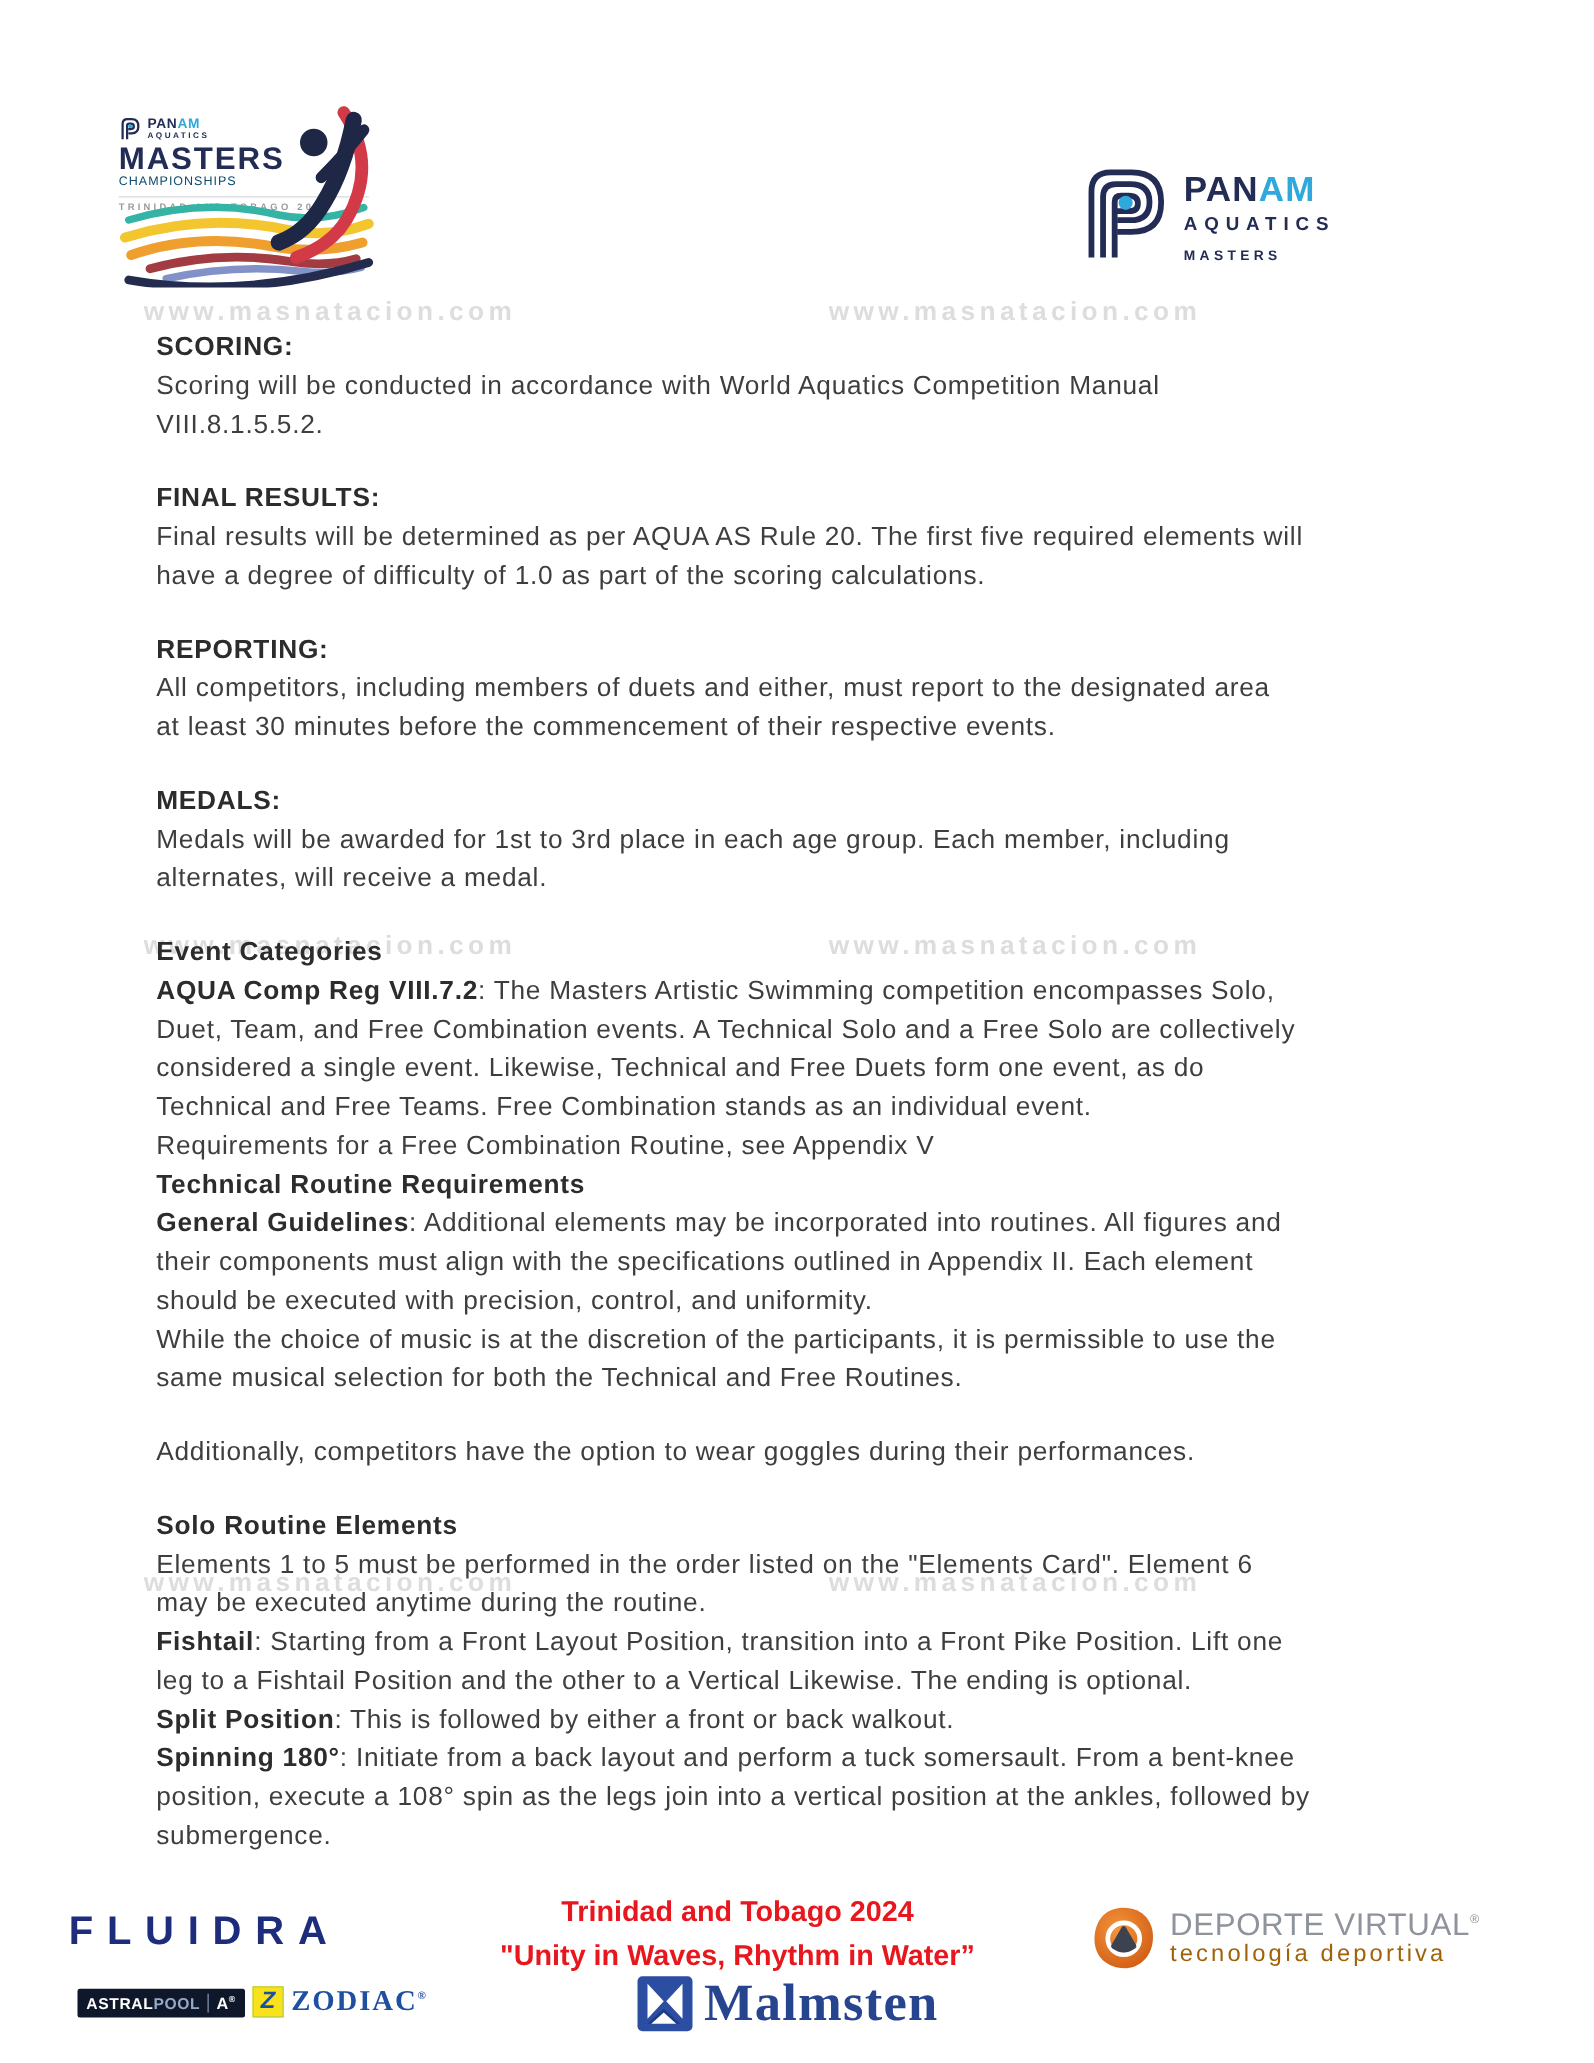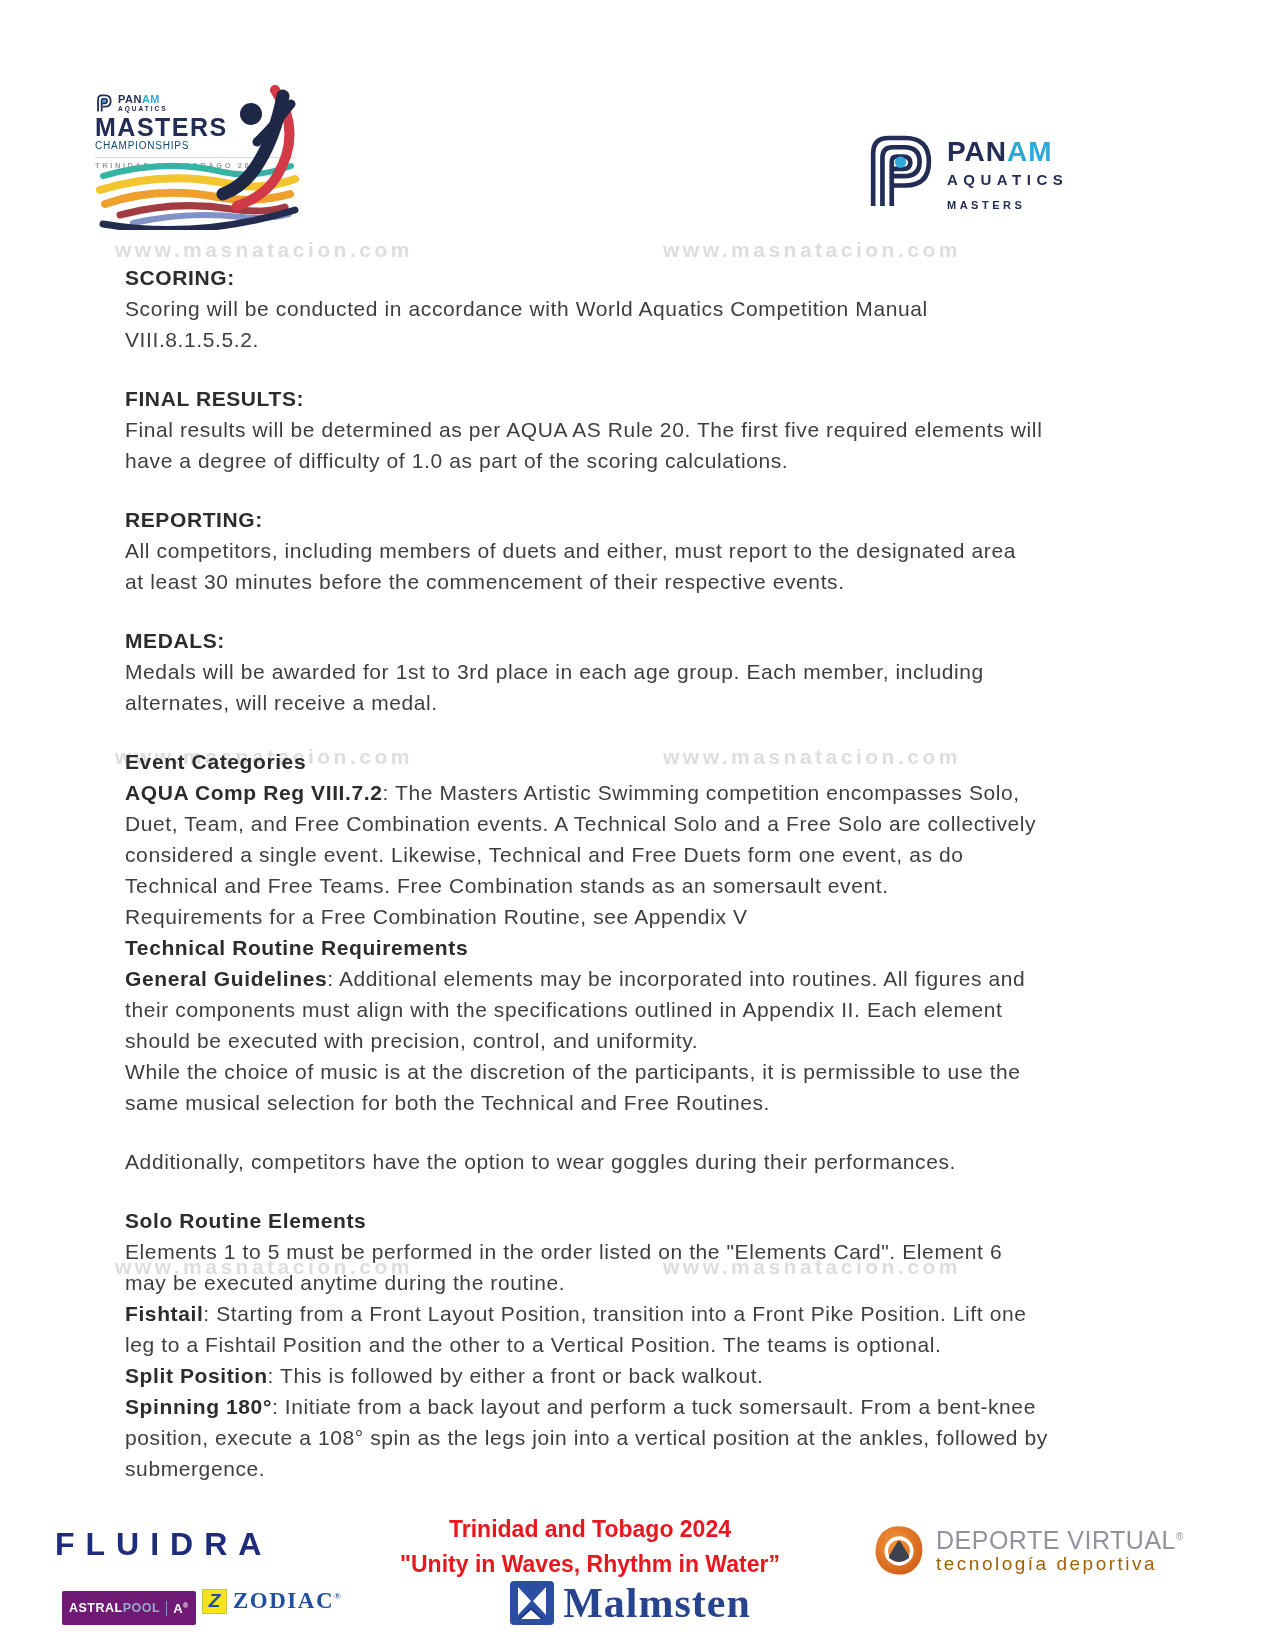--- a/index.html
+++ b/index.html
@@ -38,22 +38,22 @@
   .doc{position:absolute;left:125px;top:262px;width:1045px;color:#3e3e3e;
        font-size:21px;letter-spacing:.6px;z-index:2;}
   .doc-line{height:31px;line-height:31px;white-space:nowrap;}
   .doc-heading{font-weight:700;color:#2c2c2c;}
   .doc-bold{font-weight:700;color:#2c2c2c;}
   .doc-gap{height:28px;}
 
   
   .fluidra{position:absolute;left:55px;top:1528px;font-size:32px;font-weight:800;
            color:#1d2d7c;letter-spacing:11px;z-index:2;line-height:1;}
-  .astral-badge{position:absolute;left:62px;top:1591px;background:#701a75;color:#fff;
-           display:flex;align-items:center;height:34px;padding:0 7px;font-size:12.5px;
+  .astral-badge{position:absolute;left:62px;top:1591px;background:#0f172a;color:#fff;
+           display:flex;align-items:center;height:23px;padding:0 7px;font-size:12.5px;
            font-weight:800;letter-spacing:.5px;border-radius:2px;z-index:2;}
   .astral-badge .pool{color:#97a9c9;font-weight:700;}
   .astral-badge .a-box{margin-left:6px;padding-left:6px;border-left:1px solid #8593b5;
            font-size:13px;font-weight:800;}
   .astral-badge .reg{font-size:7px;vertical-align:super;}
   .zodiac{position:absolute;left:202px;top:1588px;display:flex;gap:6px;align-items:center;z-index:2;}
   .zodiac-z{width:25px;height:25px;background:#f8e21c;border:1px solid #b8cf44;color:#1e4fa0;
            font-weight:800;font-size:19px;display:flex;align-items:center;justify-content:center;
            font-style:italic;box-sizing:border-box;}
   .zodiac-name{font-family:"Liberation Serif",serif;font-size:23px;font-weight:800;
@@ -157,36 +157,36 @@
       <div class="doc-line">at least 30 minutes before the commencement of their respective events.</div>
       <div class="doc-gap"></div>
       <div class="doc-line doc-heading">MEDALS:</div>
       <div class="doc-line">Medals will be awarded for 1st to 3rd place in each age group. Each member, including</div>
       <div class="doc-line">alternates, will receive a medal.</div>
       <div class="doc-gap"></div>
       <div class="doc-line doc-heading">Event Categories</div>
       <div class="doc-line"><span class="doc-bold">AQUA Comp Reg VIII.7.2</span>: The Masters Artistic Swimming competition encompasses Solo,</div>
       <div class="doc-line">Duet, Team, and Free Combination events. A Technical Solo and a Free Solo are collectively</div>
       <div class="doc-line">considered a single event. Likewise, Technical and Free Duets form one event, as do</div>
-      <div class="doc-line">Technical and Free Teams. Free Combination stands as an somersault event.</div>
+      <div class="doc-line">Technical and Free Teams. Free Combination stands as an individual event.</div>
       <div class="doc-line">Requirements for a Free Combination Routine, see Appendix V</div>
       <div class="doc-line doc-heading">Technical Routine Requirements</div>
       <div class="doc-line"><span class="doc-bold">General Guidelines</span>: Additional elements may be incorporated into routines. All figures and</div>
       <div class="doc-line">their components must align with the specifications outlined in Appendix II. Each element</div>
       <div class="doc-line">should be executed with precision, control, and uniformity.</div>
       <div class="doc-line">While the choice of music is at the discretion of the participants, it is permissible to use the</div>
       <div class="doc-line">same musical selection for both the Technical and Free Routines.</div>
       <div class="doc-gap"></div>
       <div class="doc-line">Additionally, competitors have the option to wear goggles during their performances.</div>
       <div class="doc-gap"></div>
       <div class="doc-line doc-heading">Solo Routine Elements</div>
       <div class="doc-line">Elements 1 to 5 must be performed in the order listed on the "Elements Card". Element 6</div>
       <div class="doc-line">may be executed anytime during the routine.</div>
       <div class="doc-line"><span class="doc-bold">Fishtail</span>: Starting from a Front Layout Position, transition into a Front Pike Position. Lift one</div>
-      <div class="doc-line">leg to a Fishtail Position and the other to a Vertical Position. The teams is optional.</div>
+      <div class="doc-line">leg to a Fishtail Position and the other to a Vertical Likewise. The ending is optional.</div>
       <div class="doc-line"><span class="doc-bold">Split Position</span>: This is followed by either a front or back walkout.</div>
       <div class="doc-line"><span class="doc-bold">Spinning 180°</span>: Initiate from a back layout and perform a tuck somersault. From a bent-knee</div>
       <div class="doc-line">position, execute a 108° spin as the legs join into a vertical position at the ankles, followed by</div>
       <div class="doc-line">submergence.</div>
     </div>
 
   <div class="fluidra">FLUIDRA</div>
 
   <div class="astral-badge">
     <span>ASTRAL</span>

